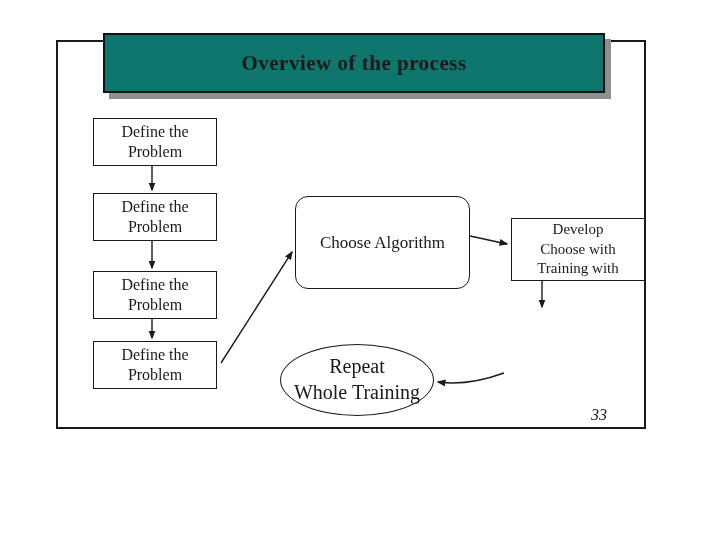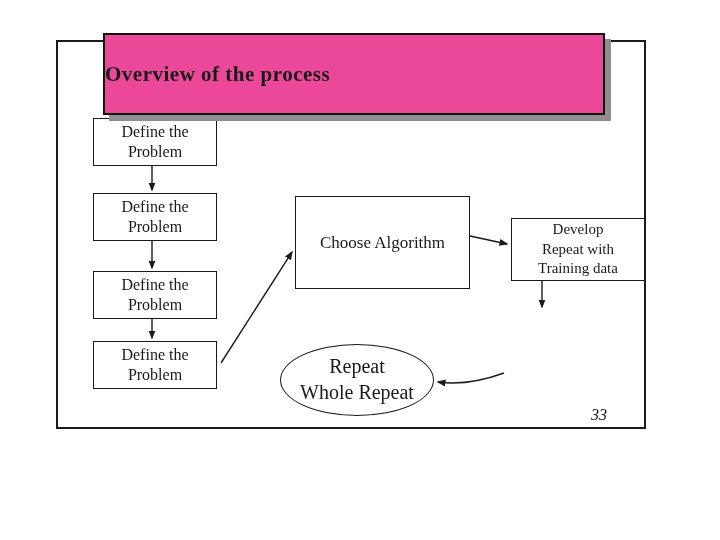--- a/index.html
+++ b/index.html
@@ -27,29 +27,29 @@
     background: #ffffff;
     box-sizing: border-box;
     z-index: 0;
   }
   
   .title-box {
     position: absolute;
     left: 103px;
     top: 33px;
     width: 502px;
-    height: 82px;
-    background: #ec4899;
+    height: 60px;
+    background: #0f766e;
     border: 2px solid #111111;
     box-sizing: border-box;
     box-shadow: 6px 6px 0 0 #8f8f8f;
     z-index: 4;
     display: flex;
     align-items: center;
-    justify-content: flex-start;
+    justify-content: center;
   }
   .title-box .title-text {
     font-weight: bold;
     font-size: 21px;
     letter-spacing: 0.5px;
     white-space: nowrap;
   }
   
   .node {
     position: absolute;
@@ -73,20 +73,21 @@
   .define-1 { top: 118px; }
   .define-2 { top: 193px; }
   .define-3 { top: 271px; }
   .define-4 { top: 341px; }
   .choose-box {
     left: 295px;
     top: 196px;
     width: 175px;
     height: 93px;
     font-size: 17px;
+    border-radius: 13px;
   }
   .develop-box {
     left: 511px;
     top: 218px;
     width: 134px;
     height: 63px;
     font-size: 15px;
     line-height: 1.3;
     text-align: right;
   }
@@ -154,27 +155,27 @@
     <span>Define the</span>
     <span>Problem</span>
   </div>
 
   <div class="node choose-box">
     <span>Choose Algorithm</span>
   </div>
 
   <div class="node develop-box">
     <span>Develop</span>
-    <span>Repeat with</span>
-    <span>Training data</span>
+    <span>Choose with</span>
+    <span>Training with</span>
   </div>
 
   <div class="node repeat-ellipse">
     <span>Repeat</span>
-    <span>Whole Repeat</span>
+    <span>Whole Training</span>
   </div>
 
   <svg class="connector-layer" viewBox="0 0 720 540" xmlns="http://www.w3.org/2000/svg">
     <defs>
       <marker id="arrow" markerWidth="9" markerHeight="8" refX="7.5" refY="3.5" orient="auto" markerUnits="userSpaceOnUse">
         <path d="M0,0 L9,3.5 L0,7 Z" fill="#1a1a1a"></path>
       </marker>
     </defs>
     <line x1="152" y1="166" x2="152" y2="190" stroke="#1a1a1a" stroke-width="1.4" marker-end="url(#arrow)"></line>
     <line x1="152" y1="241" x2="152" y2="268" stroke="#1a1a1a" stroke-width="1.4" marker-end="url(#arrow)"></line>

